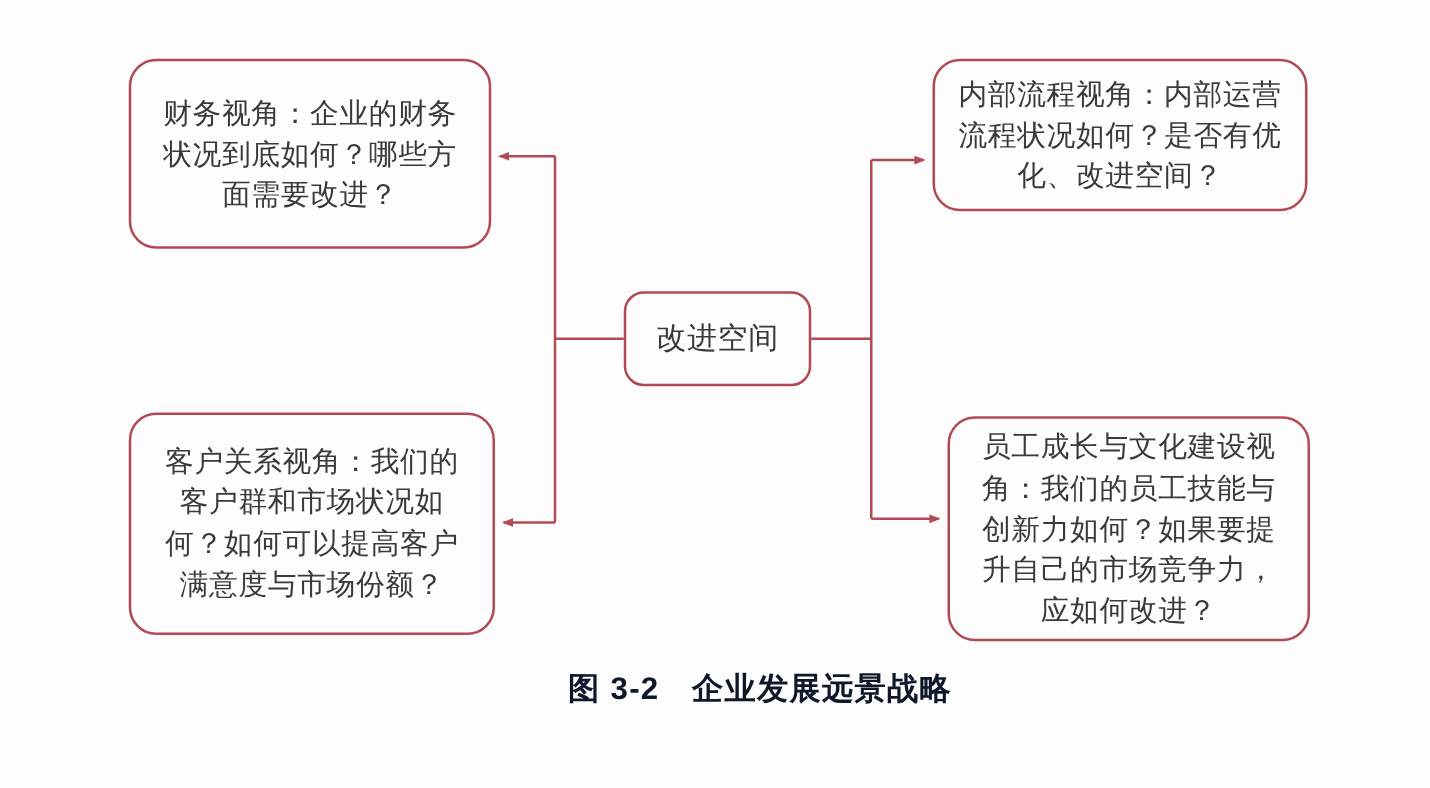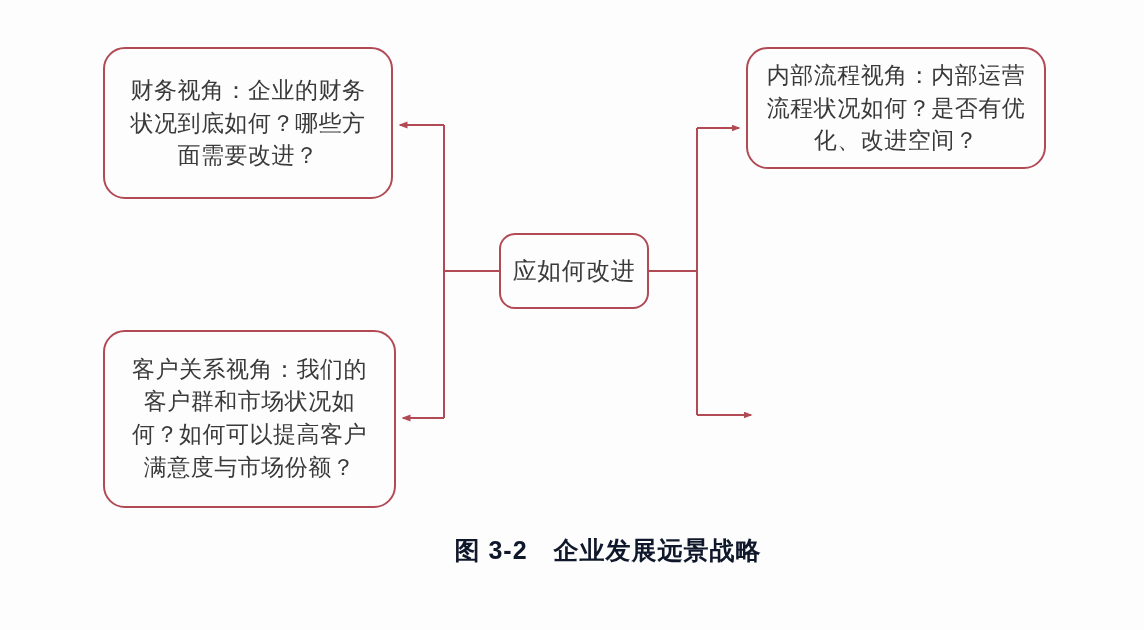--- a/index.html
+++ b/index.html
@@ -81,20 +81,23 @@
   </div>
 
   <div class="node node-internal">
     <span>内部流程视角：内部运营流程状况如何？是否有优化、改进空间？</span>
   </div>
 
   <div class="node node-customer">
     <span>客户关系视角：我们的客户群和市场状况如何？如何可以提高客户满意度与市场份额？</span>
   </div>
 
+  <div class="node node-employee">
+    <span>员工成长与文化建设视角：我们的员工技能与创新力如何？如果要提升自己的市场竞争力，应如何改进？</span>
+  </div>
 
   <div class="node node-center">
-    <span>应如何改进</span>
+    <span>改进空间</span>
   </div>
 
   <div class="caption">图 3-2　企业发展远景战略</div>
 
 </div>
 
 </body></html>

